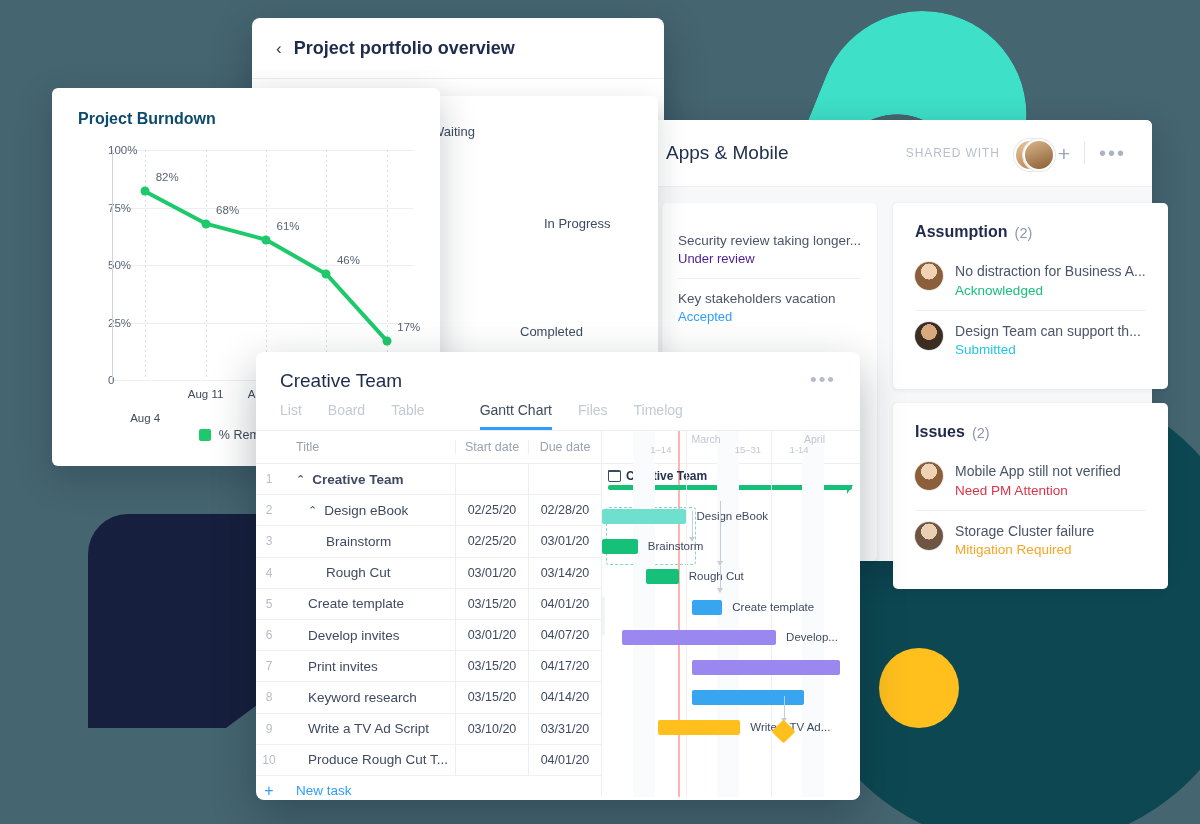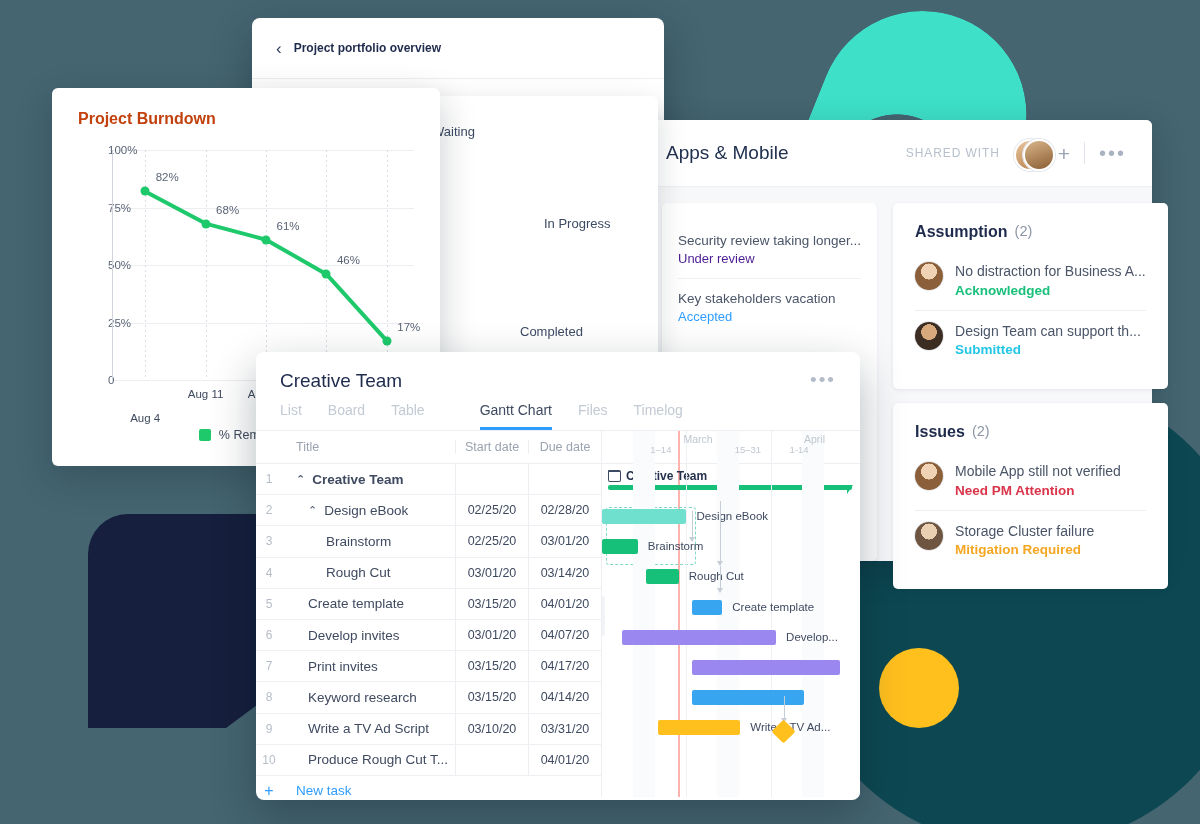--- a/index.html
+++ b/index.html
@@ -40,21 +40,21 @@
   
   .card{position:absolute;background:#fff;border-radius:6px;
         box-shadow:0 10px 34px rgba(8,22,34,.24);}
 
   
   #card-portfolio{left:252px;top:18px;width:412px;height:150px;
      border-radius:8px;box-shadow:0 14px 40px rgba(8,22,34,.30);}
   #portfolio-head{display:flex;align-items:center;gap:12px;
      height:60px;padding:0 24px;border-bottom:1px solid #eceef2;}
   #portfolio-back{color:#2b3a5b;font-size:17px;line-height:1;cursor:pointer;}
-  #portfolio-title{color:#1f2b4d;font-size:12px;font-weight:bold;}
+  #portfolio-title{color:#1f2b4d;font-size:18px;font-weight:bold;}
   #portfolio-sub{padding:16px 24px 0;color:#2b3a5b;font-size:15px;font-weight:bold;}
 
   
   #card-apps{left:640px;top:120px;width:512px;height:440px;border-radius:6px;}
   #apps-head{height:66px;display:flex;align-items:center;padding:0 26px;
      border-bottom:1px solid #edeff3;background:#fff;border-radius:6px 6px 0 0;}
   #apps-title{color:#20304f;font-size:19px;}
   #apps-actions{margin-left:auto;display:flex;align-items:center;gap:14px;}
   #shared-with-label{color:#b7c0cc;font-size:12px;letter-spacing:.9px;}
   .avatar{width:28px;height:28px;border-radius:50%;display:inline-block;
@@ -75,35 +75,35 @@
 
   .mini-item{padding:12px 0;border-bottom:1px solid #eef0f3;}
   .mini-item:last-child{border-bottom:none;}
   .mini-title{color:#4a5568;font-size:13.5px;white-space:nowrap;overflow:hidden;}
   .mini-status{font-size:13px;margin-top:3px;}
 
   
   #panel-assumption,#panel-issues{background:#fff;border-radius:5px;
      box-shadow:0 1px 4px rgba(20,30,50,.09);padding:20px 22px;}
   #panel-assumption{margin-bottom:14px;}
-  .panel-h{display:flex;align-items:flex-start;gap:7px;margin-bottom:10px;}
+  .panel-h{display:flex;align-items:flex-end;gap:7px;margin-bottom:10px;}
   .panel-h .ph-t{color:#1f2b4d;font-size:16px;font-weight:bold;}
   .panel-h .ph-c{color:#8d97a7;font-size:14.5px;}
   .p-row{display:flex;gap:12px;align-items:flex-start;padding:11px 0;
      border-bottom:1px solid #eceef2;}
   .p-row:last-child{border-bottom:none;}
   .p-av{width:28px;height:28px;border-radius:50%;flex:none;
      box-shadow:0 0 0 1px #e6e9ee;}
   .p-av.t1{background:radial-gradient(circle at 50% 34%,#f0d3b4 0 34%,#8a5f3a 35% 100%);}
   .p-av.t2{background:radial-gradient(circle at 50% 36%,#d8a97c 0 34%,#3c2d23 35% 100%);}
   .p-av.t3{background:radial-gradient(circle at 50% 34%,#e9d0b2 0 34%,#6e5542 35% 100%);}
   .p-txt{min-width:0;}
   .p-name{color:#4a5568;font-size:14px;white-space:nowrap;overflow:hidden;
      text-overflow:ellipsis;line-height:1.25;}
-  .p-st{font-size:13.5px;margin-top:3px;font-weight:700;}
+  .p-st{font-size:13.5px;margin-top:3px;font-weight:400;}
   .st-green{color:#18c07a;}
   .st-cyan{color:#23c6e6;}
   .st-red{color:#d9344a;}
   .st-orange{color:#f5a623;margin-top:44px;}
   .st-purple{color:#4c1d95;}
   .st-blue{color:#2f9dff;}
 
   
   #card-pie{left:262px;top:96px;width:396px;height:268px;
      border-radius:6px;box-shadow:0 10px 30px rgba(8,22,34,.16);}
@@ -118,21 +118,21 @@
       #2fd3d3 311deg 340deg,
       #7b3ff2 340deg 360deg);
     box-shadow:0 0 0 0 transparent;
   }
   .pie-seg-label{position:absolute;color:#fff;font-size:19px;}
   .pie-out-label{position:absolute;color:#3c4a63;font-size:13px;}
 
   
   #card-burndown{left:52px;top:88px;width:388px;height:378px;
      border-radius:6px;box-shadow:0 12px 36px rgba(8,22,34,.22);}
-  #bd-title{padding:22px 0 0 26px;color:#c2410c;font-size:16px;font-weight:bold;}
+  #bd-title{padding:22px 0 0 26px;color:#0c4a6e;font-size:16px;font-weight:bold;}
   #bd-plot{position:absolute;left:26px;top:62px;width:336px;height:256px;}
   .bd-yl{position:absolute;right:100%;margin-right:8px;color:#5a6475;font-size:11.5px;
      transform:translateY(-50%);white-space:nowrap;}
   .bd-grid{position:absolute;left:34px;right:0;height:1px;background:#eceef2;}
   .bd-vgrid{position:absolute;top:0;bottom:26px;width:1px;
      background:repeating-linear-gradient(#d9dde4 0 2px,transparent 2px 5px);}
   .bd-axis{position:absolute;left:34px;top:0;bottom:26px;width:1px;background:#cfd4dc;}
   .bd-xl{position:absolute;color:#3f4a5e;font-size:11.5px;transform:translateX(-50%);}
   .bd-dot{position:absolute;width:9px;height:9px;border-radius:50%;background:#1dc96b;
      transform:translate(-50%,-50%);}
@@ -471,21 +471,21 @@
           <span>Creative Team</span>
         </div>
         <div class="grp-bar" style="left:6px;right:8px;top:54px;"></div>
         <div class="dashbox" style="left:4px;top:76px;width:88px;height:56px;"></div>
         <div id="tl-marks">
             <div class="tl-sep" style="left: 84.48px;"></div>
             <div class="tl-sep" style="left: 168.96px;"></div>
             <div class="tl-band" style="left: 30.72px; width: 22px;"></div>
             <div class="tl-band" style="left: 115.2px; width: 22px;"></div>
             <div class="tl-band" style="left: 199.68px; width: 22px;"></div>
-            <div class="tl-m" style="left: 96px;">March</div>
+            <div class="tl-m" style="left: 104px;">March</div>
             <div class="tl-m" style="left: 212.48px;">April</div>
             <div class="tl-h" style="left: 58.88px;">1–14</div>
             <div class="tl-h" style="left: 145.92px;">15–31</div>
             <div class="tl-h" style="left: 197.12px;">1-14</div>
           </div>
         <div id="tl-bars">
             <div class="bar" style="left: 0px; width: 84.48px; top: 78px; background: rgb(111, 224, 205);"></div>
             <div class="bar-lb" style="left: 94.48px; top: 79px;">Design eBook</div>
             <div class="bar" style="left: 0px; width: 35.84px; top: 108.2px; background: rgb(22, 192, 121);"></div>
             <div class="bar-lb" style="left: 45.84px; top: 109.2px;">Brainstorm</div>

